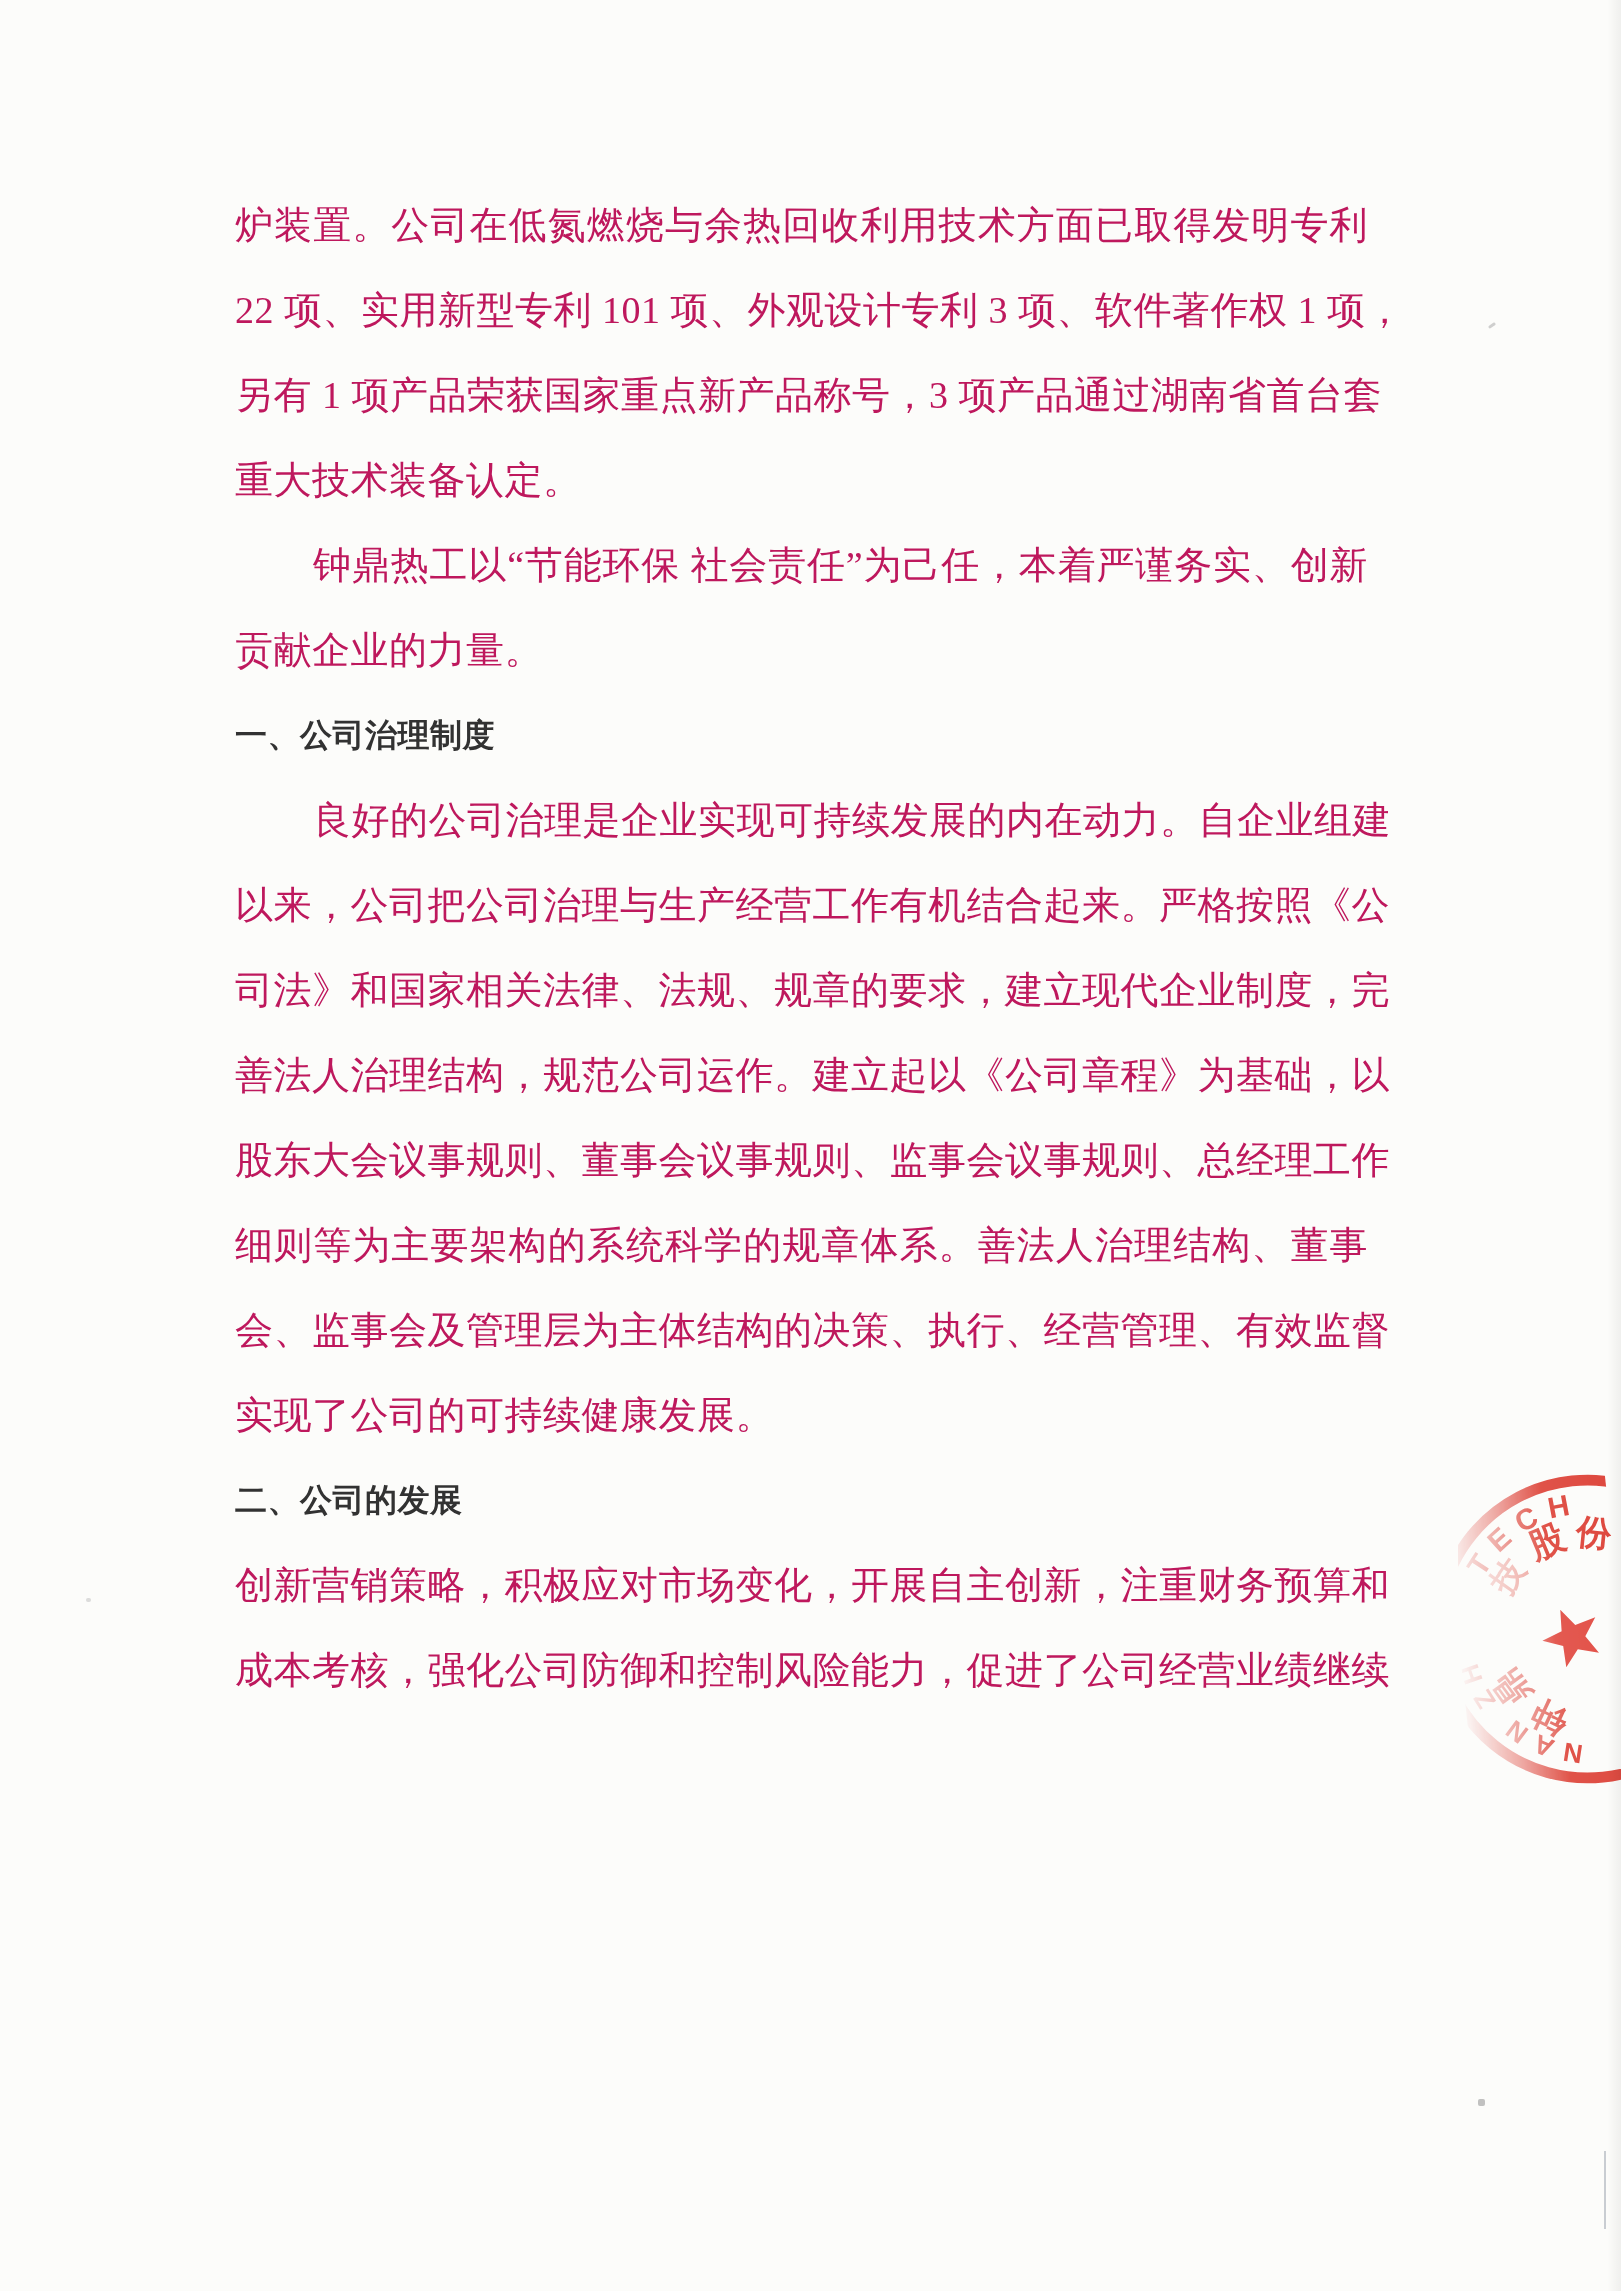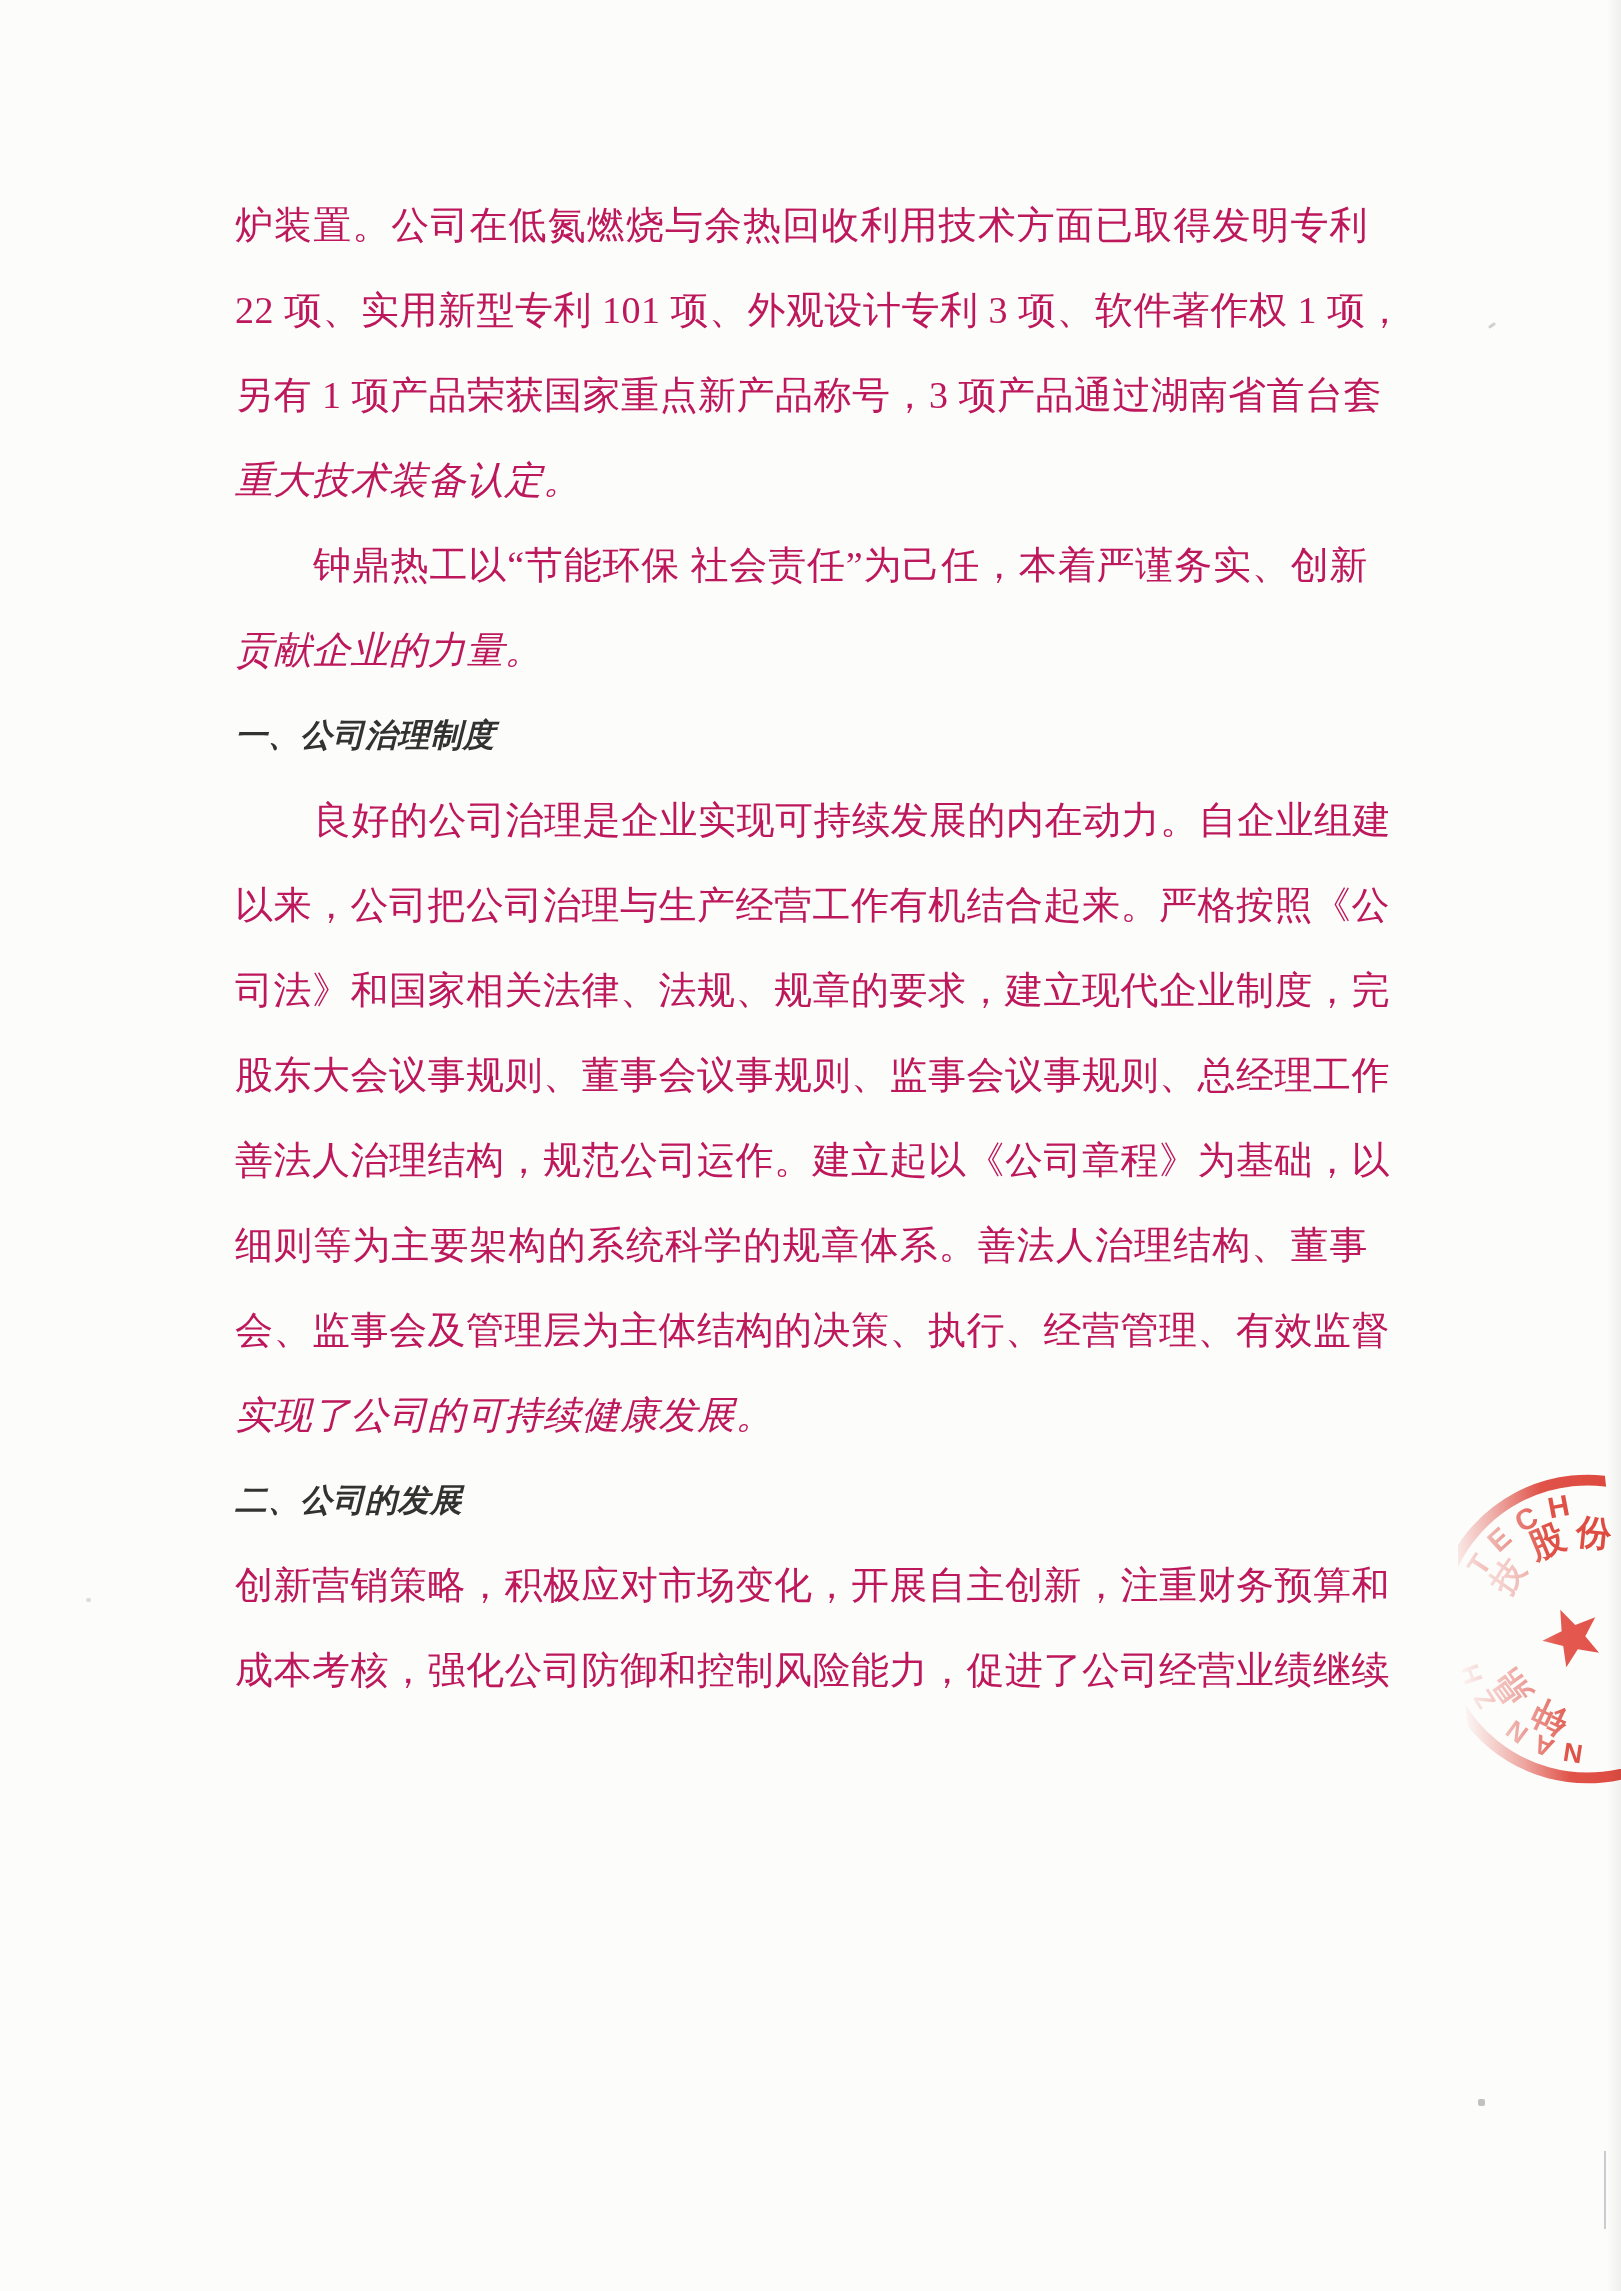--- a/index.html
+++ b/index.html
@@ -28,21 +28,20 @@
     color:#be185d;
     text-align:justify;
     text-align-last:justify;
     letter-spacing:0.5px;
     white-space:nowrap;
     overflow:visible;
   }
   .line.no-justify{
     text-align:left;
     text-align-last:left;
-    font-style:italic;
   }
   .line.indent{
     text-indent:78px;
   }
   .line.heading{
     font-weight:bold;
     font-size:32px;
     color:#323232;
     text-align:left;
     text-align-last:left;
@@ -69,22 +68,22 @@
       <div class="line">炉装置。公司在低氮燃烧与余热回收利用技术方面已取得发明专利</div>
       <div class="line">22 项、实用新型专利 101 项、外观设计专利 3 项、软件著作权 1 项，</div>
       <div class="line">另有 1 项产品荣获国家重点新产品称号，3 项产品通过湖南省首台套</div>
       <div class="line no-justify">重大技术装备认定。</div>
       <div class="line indent">钟鼎热工以“节能环保 社会责任”为己任，本着严谨务实、创新</div>
       <div class="line no-justify">贡献企业的力量。</div>
       <div class="line heading no-justify">一、公司治理制度</div>
       <div class="line indent">良好的公司治理是企业实现可持续发展的内在动力。自企业组建</div>
       <div class="line">以来，公司把公司治理与生产经营工作有机结合起来。严格按照《公</div>
       <div class="line">司法》和国家相关法律、法规、规章的要求，建立现代企业制度，完</div>
+      <div class="line">善法人治理结构，规范公司运作。建立起以《公司章程》为基础，以</div>
       <div class="line">股东大会议事规则、董事会议事规则、监事会议事规则、总经理工作</div>
-      <div class="line">善法人治理结构，规范公司运作。建立起以《公司章程》为基础，以</div>
       <div class="line">细则等为主要架构的系统科学的规章体系。善法人治理结构、董事</div>
       <div class="line">会、监事会及管理层为主体结构的决策、执行、经营管理、有效监督</div>
       <div class="line no-justify">实现了公司的可持续健康发展。</div>
       <div class="line heading no-justify">二、公司的发展</div>
       <div class="line">创新营销策略，积极应对市场变化，开展自主创新，注重财务预算和</div>
       <div class="line">成本考核，强化公司防御和控制风险能力，促进了公司经营业绩继续</div>
     </div>
 
   <div class="stamp">
     <svg width="163" height="392" viewBox="1488 1462 166 400">

